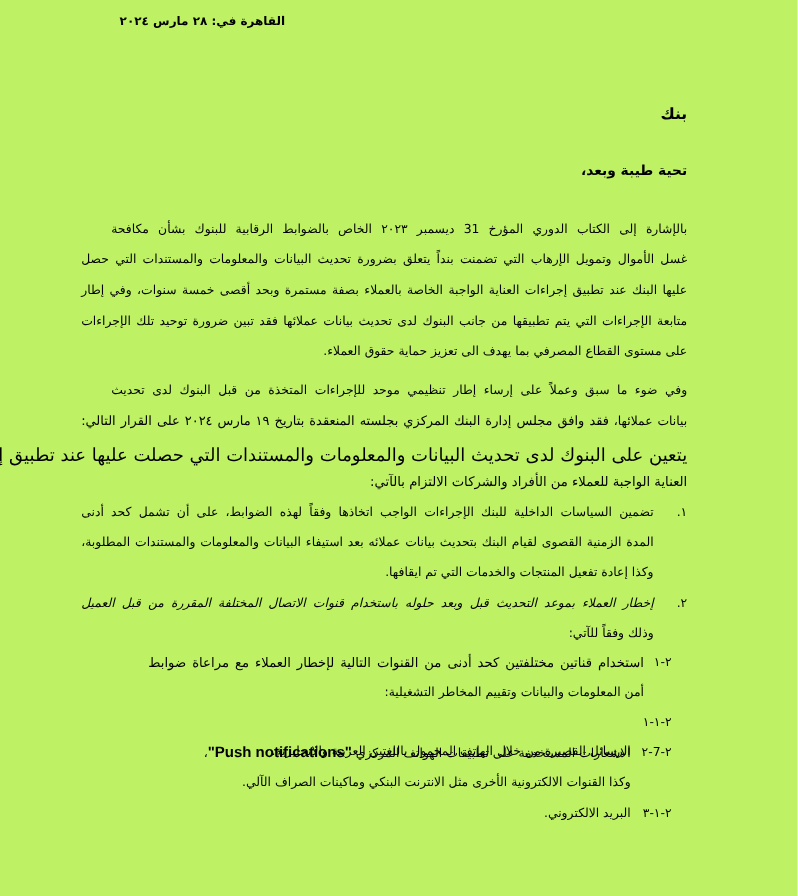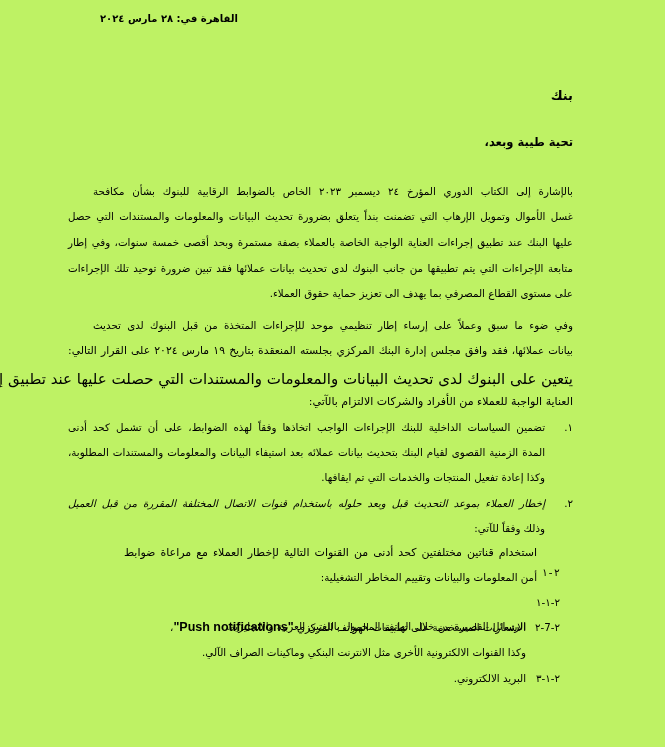--- a/index.html
+++ b/index.html
@@ -20,21 +20,21 @@
 <div class="page">
 
   <div class="line date" style="right:auto; left:100px; top:13px;">القاهرة في: ٢٨ مارس ٢٠٢٤</div>
 
   <div class="line addr" style="right:92px; top:88px;">بنك</div>
 
   <div class="line greet" style="right:92px; top:135px;">تحية طيبة وبعد،</div>
 
   <div>
     <div class="line body" style="right:92px; width:505px; top:185px; padding-right:0;">
-      <span style="display:inline-block; width:480px; text-align:justify; text-align-last:justify;">بالإشارة إلى الكتاب الدوري المؤرخ ٢٤ ديسمبر ٢٠٢٣ الخاص بالضوابط الرقابية للبنوك بشأن مكافحة</span>
+      <span style="display:inline-block; width:480px; text-align:justify; text-align-last:justify;">بالإشارة إلى الكتاب الدوري المؤرخ 31 ديسمبر ٢٠٢٣ الخاص بالضوابط الرقابية للبنوك بشأن مكافحة</span>
     </div>
     <div class="line body justify" style="right:92px; width:505px; top:210px;">غسل الأموال وتمويل الإرهاب التي تضمنت بنداً يتعلق بضرورة تحديث البيانات والمعلومات والمستندات التي حصل</div>
     <div class="line body justify" style="right:92px; width:505px; top:236px;">عليها البنك عند تطبيق إجراءات العناية الواجبة الخاصة بالعملاء بصفة مستمرة وبحد أقصى خمسة سنوات، وفي إطار</div>
     <div class="line body justify" style="right:92px; width:505px; top:262px;">متابعة الإجراءات التي يتم تطبيقها من جانب البنوك لدى تحديث بيانات عملائها فقد تبين ضرورة توحيد تلك الإجراءات</div>
     <div class="line body" style="right:92px; top:287px;">على مستوى القطاع المصرفي بما يهدف الى تعزيز حماية حقوق العملاء.</div>
   </div>
 
   <div>
     <div class="line body" style="right:92px; width:505px; top:319px;">
       <span style="display:inline-block; width:480px; text-align:justify; text-align-last:justify;">وفي ضوء ما سبق وعملاً على إرساء إطار تنظيمي موحد للإجراءات المتخذة من قبل البنوك لدى تحديث</span>
@@ -57,21 +57,21 @@
     <div class="line body" style="right:120px; top:471px;">وكذا إعادة تفعيل المنتجات والخدمات التي تم ايقافها.</div>
   </div>
 
   <div>
     <div class="line body" style="right:92px; top:497px; width:25px; text-align:right;">٢.</div>
     <div class="line body justify" style="right:120px; width:477px; top:497px;font-style:italic;">إخطار العملاء بموعد التحديث قبل وبعد حلوله باستخدام قنوات الاتصال المختلفة المقررة من قبل العميل</div>
     <div class="line body" style="right:120px; top:522px;">وذلك وفقاً للآتي:</div>
   </div>
 
   <div>
-    <div class="line body" style="right:105px; top:566px;font-family:Liberation Mono, monospace;">٢-١</div>
+    <div class="line body" style="right:105px; top:546px;">٢-١</div>
     <div class="line body" style="right:128px; top:546px; font-size:11px; word-spacing:1.5px;">استخدام قناتين مختلفتين كحد أدنى من القنوات التالية لإخطار العملاء مع مراعاة ضوابط</div>
     <div class="line body" style="right:128px; top:571px;">أمن المعلومات والبيانات وتقييم المخاطر التشغيلية:</div>
   </div>
 
   <div>
     <div class="line body" style="right:105px; top:596px;">٢-١-١</div>
     <div class="line body" style="right:139px; top:620px;">الرسائل القصيرة من خلال الهاتف المحمول باللغتين العربية والانجليزية.</div>
   </div>
 
   <div>

